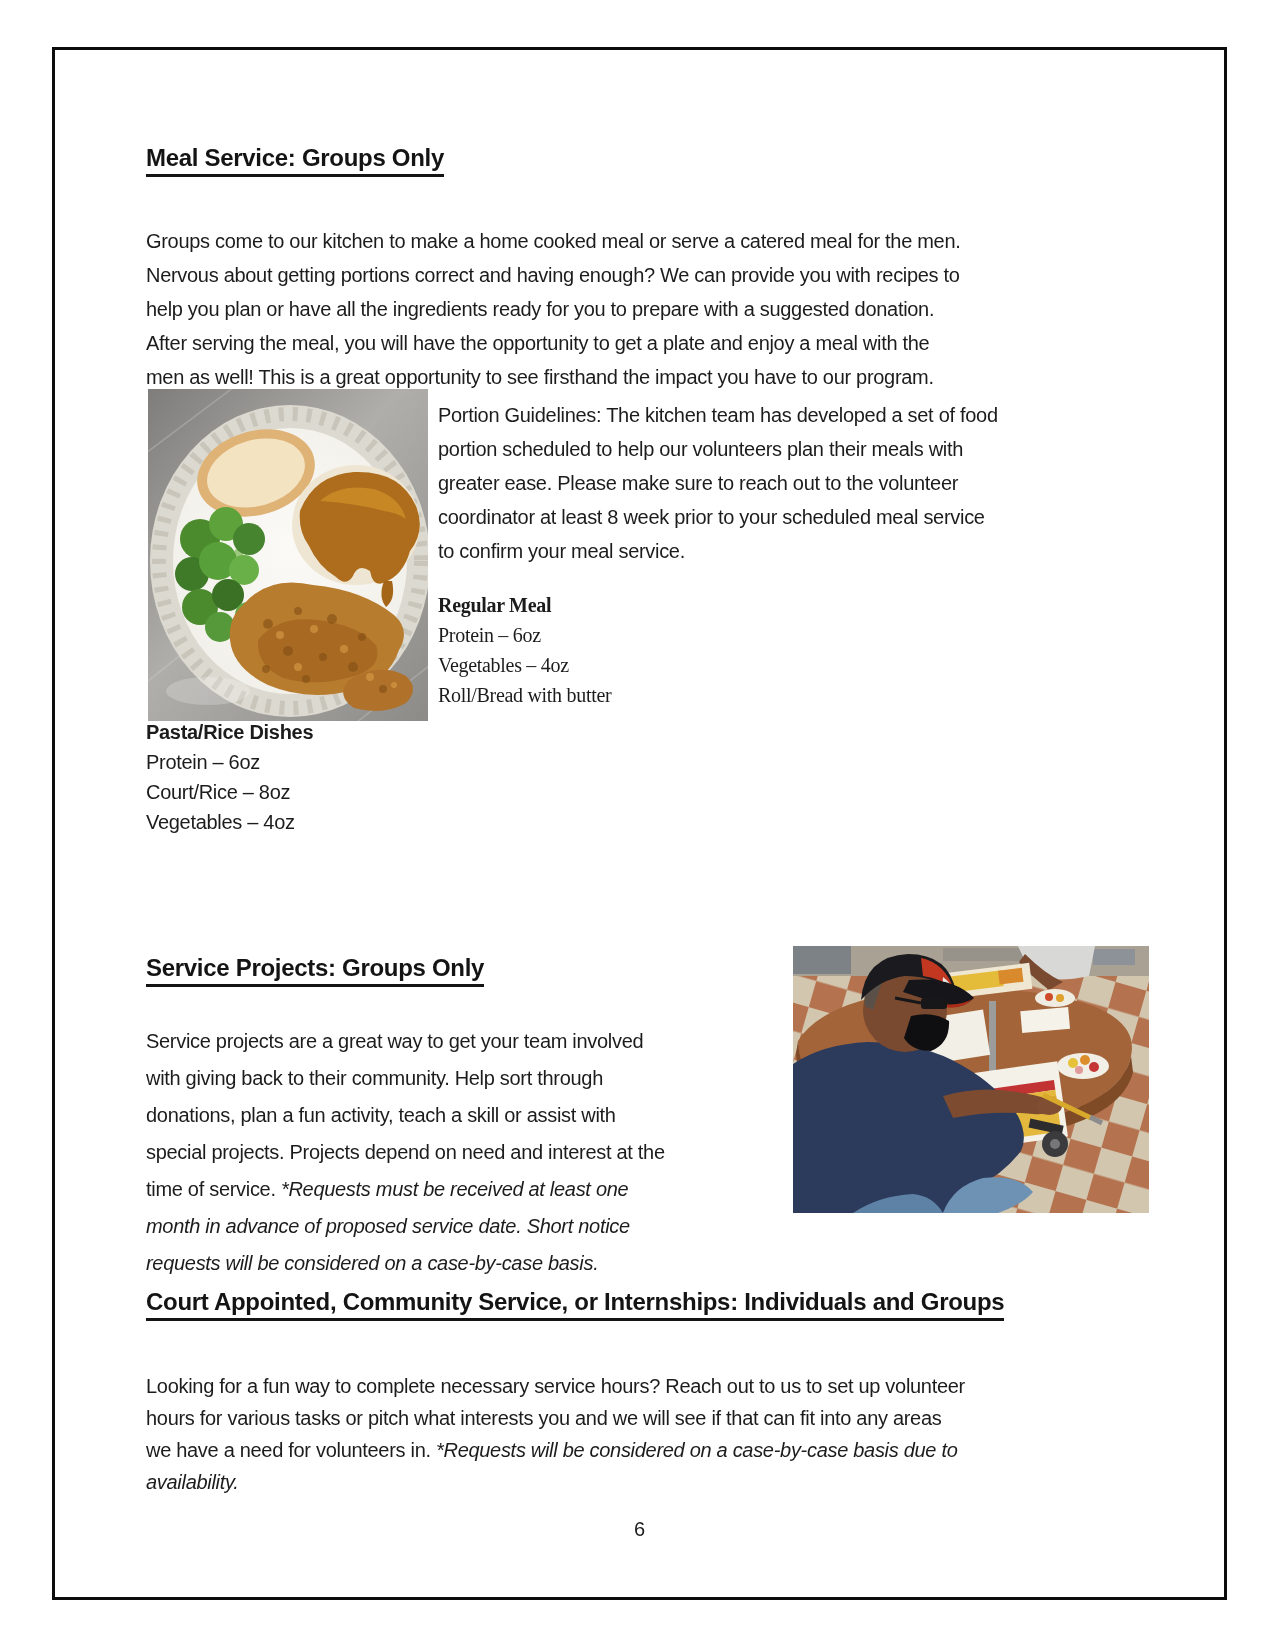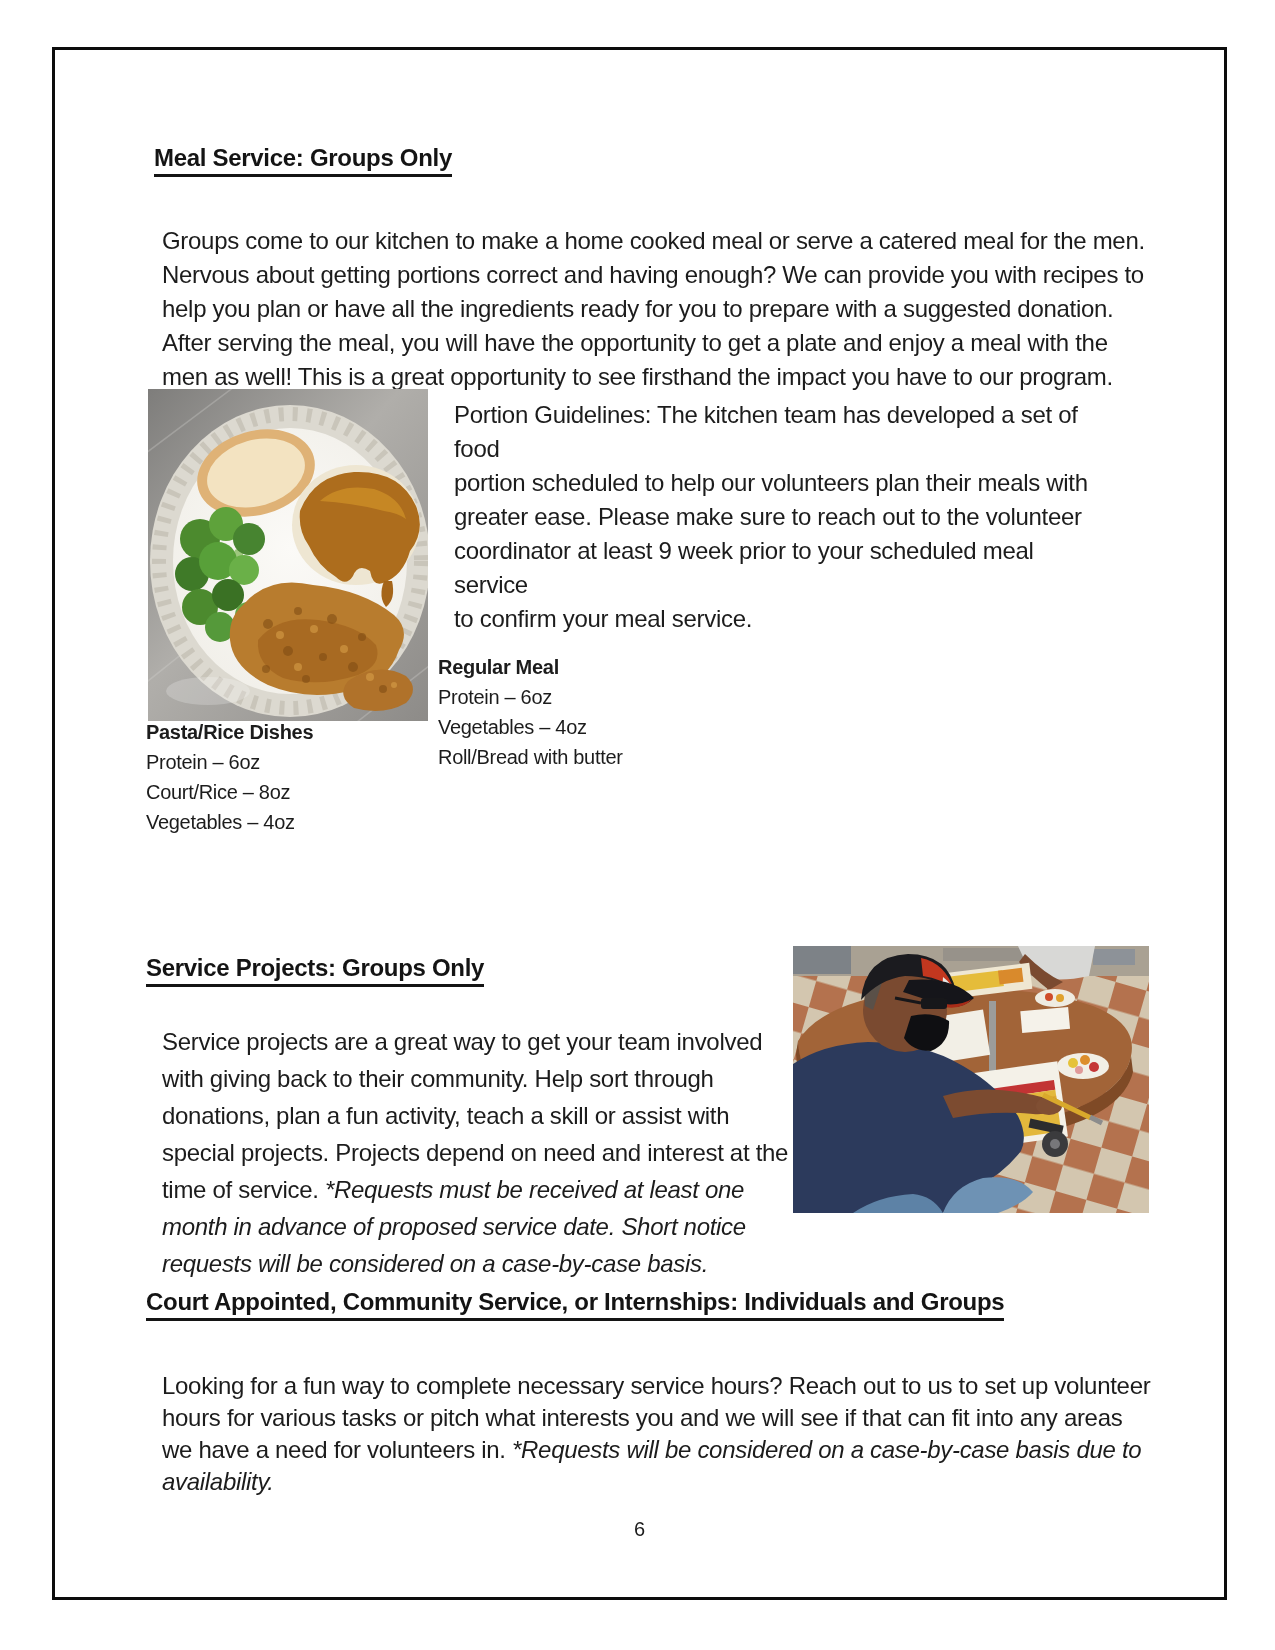--- a/index.html
+++ b/index.html
@@ -13,40 +13,40 @@
     position:absolute;left:52px;top:47px;width:1175px;height:1553px;
     box-sizing:border-box;border:3px solid #0c0c0c;background:#ffffff;
   }
   .abs{position:absolute;}
   .heading{
     font-size:24px;font-weight:bold;letter-spacing:-0.3px;color:#141414;
     line-height:1.15;white-space:nowrap;
   }
   .heading > span{display:inline-block;border-bottom:3px solid #141414;padding-bottom:2px;}
   .body-text{
-    font-size:24px;letter-spacing:-0.3px;white-space:pre-line;color:#1c1c1c;margin-left:16px;
+    font-size:20px;letter-spacing:-0.3px;white-space:pre-line;color:#1c1c1c;
   }
   .lh34{line-height:34px;}
   .lh37{line-height:37px;}
   .lh32{line-height:32px;}
   .bold{font-weight:normal;}
   .italic{font-style:italic;}
   .meal-list{font-size:20px;letter-spacing:-0.3px;line-height:30px;}
   .meal-list .title{font-weight:bold;}
   figure{margin:0;padding:0;}
   figure svg{display:block;width:100%;height:100%;}
   .page-number{font-size:20px;text-align:center;color:#1c1c1c;}
 </style>
 </head>
 <body>
 
 <div class="page">
   <div class="border-box"></div>
 
-  <div class="abs heading" style="left:146px;top:144px;margin-left:8px;">
+  <div class="abs heading" style="left:146px;top:144px;">
     <span>Meal Service: Groups Only</span>
   </div>
 
   <div class="abs body-text lh34" style="left:146px;top:190px;">
     <span>Groups come to our kitchen to make a home cooked meal or serve a catered meal for the men.
 Nervous about getting portions correct and having enough? We can provide you with recipes to
 help you plan or have all the ingredients ready for you to prepare with a suggested donation.
 After serving the meal, you will have the opportunity to get a plate and enjoy a meal with the
 men as well! This is a great opportunity to see firsthand the impact you have to our program.</span>
   </div>
@@ -126,24 +126,24 @@
       </g>
       <ellipse cx="60" cy="302" rx="42" ry="14" fill="#ffffff" opacity="0.22"></ellipse>
     </svg>
   </figure>
 
   <div class="abs" style="left:438px;top:364px;width:650px;">
     <div class="body-text lh34">
       <span class="bold">Portion Guidelines:</span><span> The kitchen team has developed a set of food
 portion scheduled to help our volunteers plan their meals with
 greater ease. Please make sure to reach out to the volunteer
-coordinator </span><span class="bold">at least 9 week prior</span><span> to your scheduled meal service
+coordinator </span><span class="bold">at least 8 week prior</span><span> to your scheduled meal service
 to confirm your meal service.</span>
     </div>
-    <div class="meal-list" style="margin-top:16px;">
+    <div class="meal-list" style="margin-top:22px;font-family:Liberation Serif, serif;">
       <div class="title">Regular Meal</div>
       <div>Protein – 6oz</div>
       <div>Vegetables – 4oz</div>
       <div>Roll/Bread with butter</div>
     </div>
   </div>
 
   <div class="abs meal-list" style="left:146px;top:717px;">
     <div class="title">Pasta/Rice Dishes</div>
     <div>Protein – 6oz</div>

